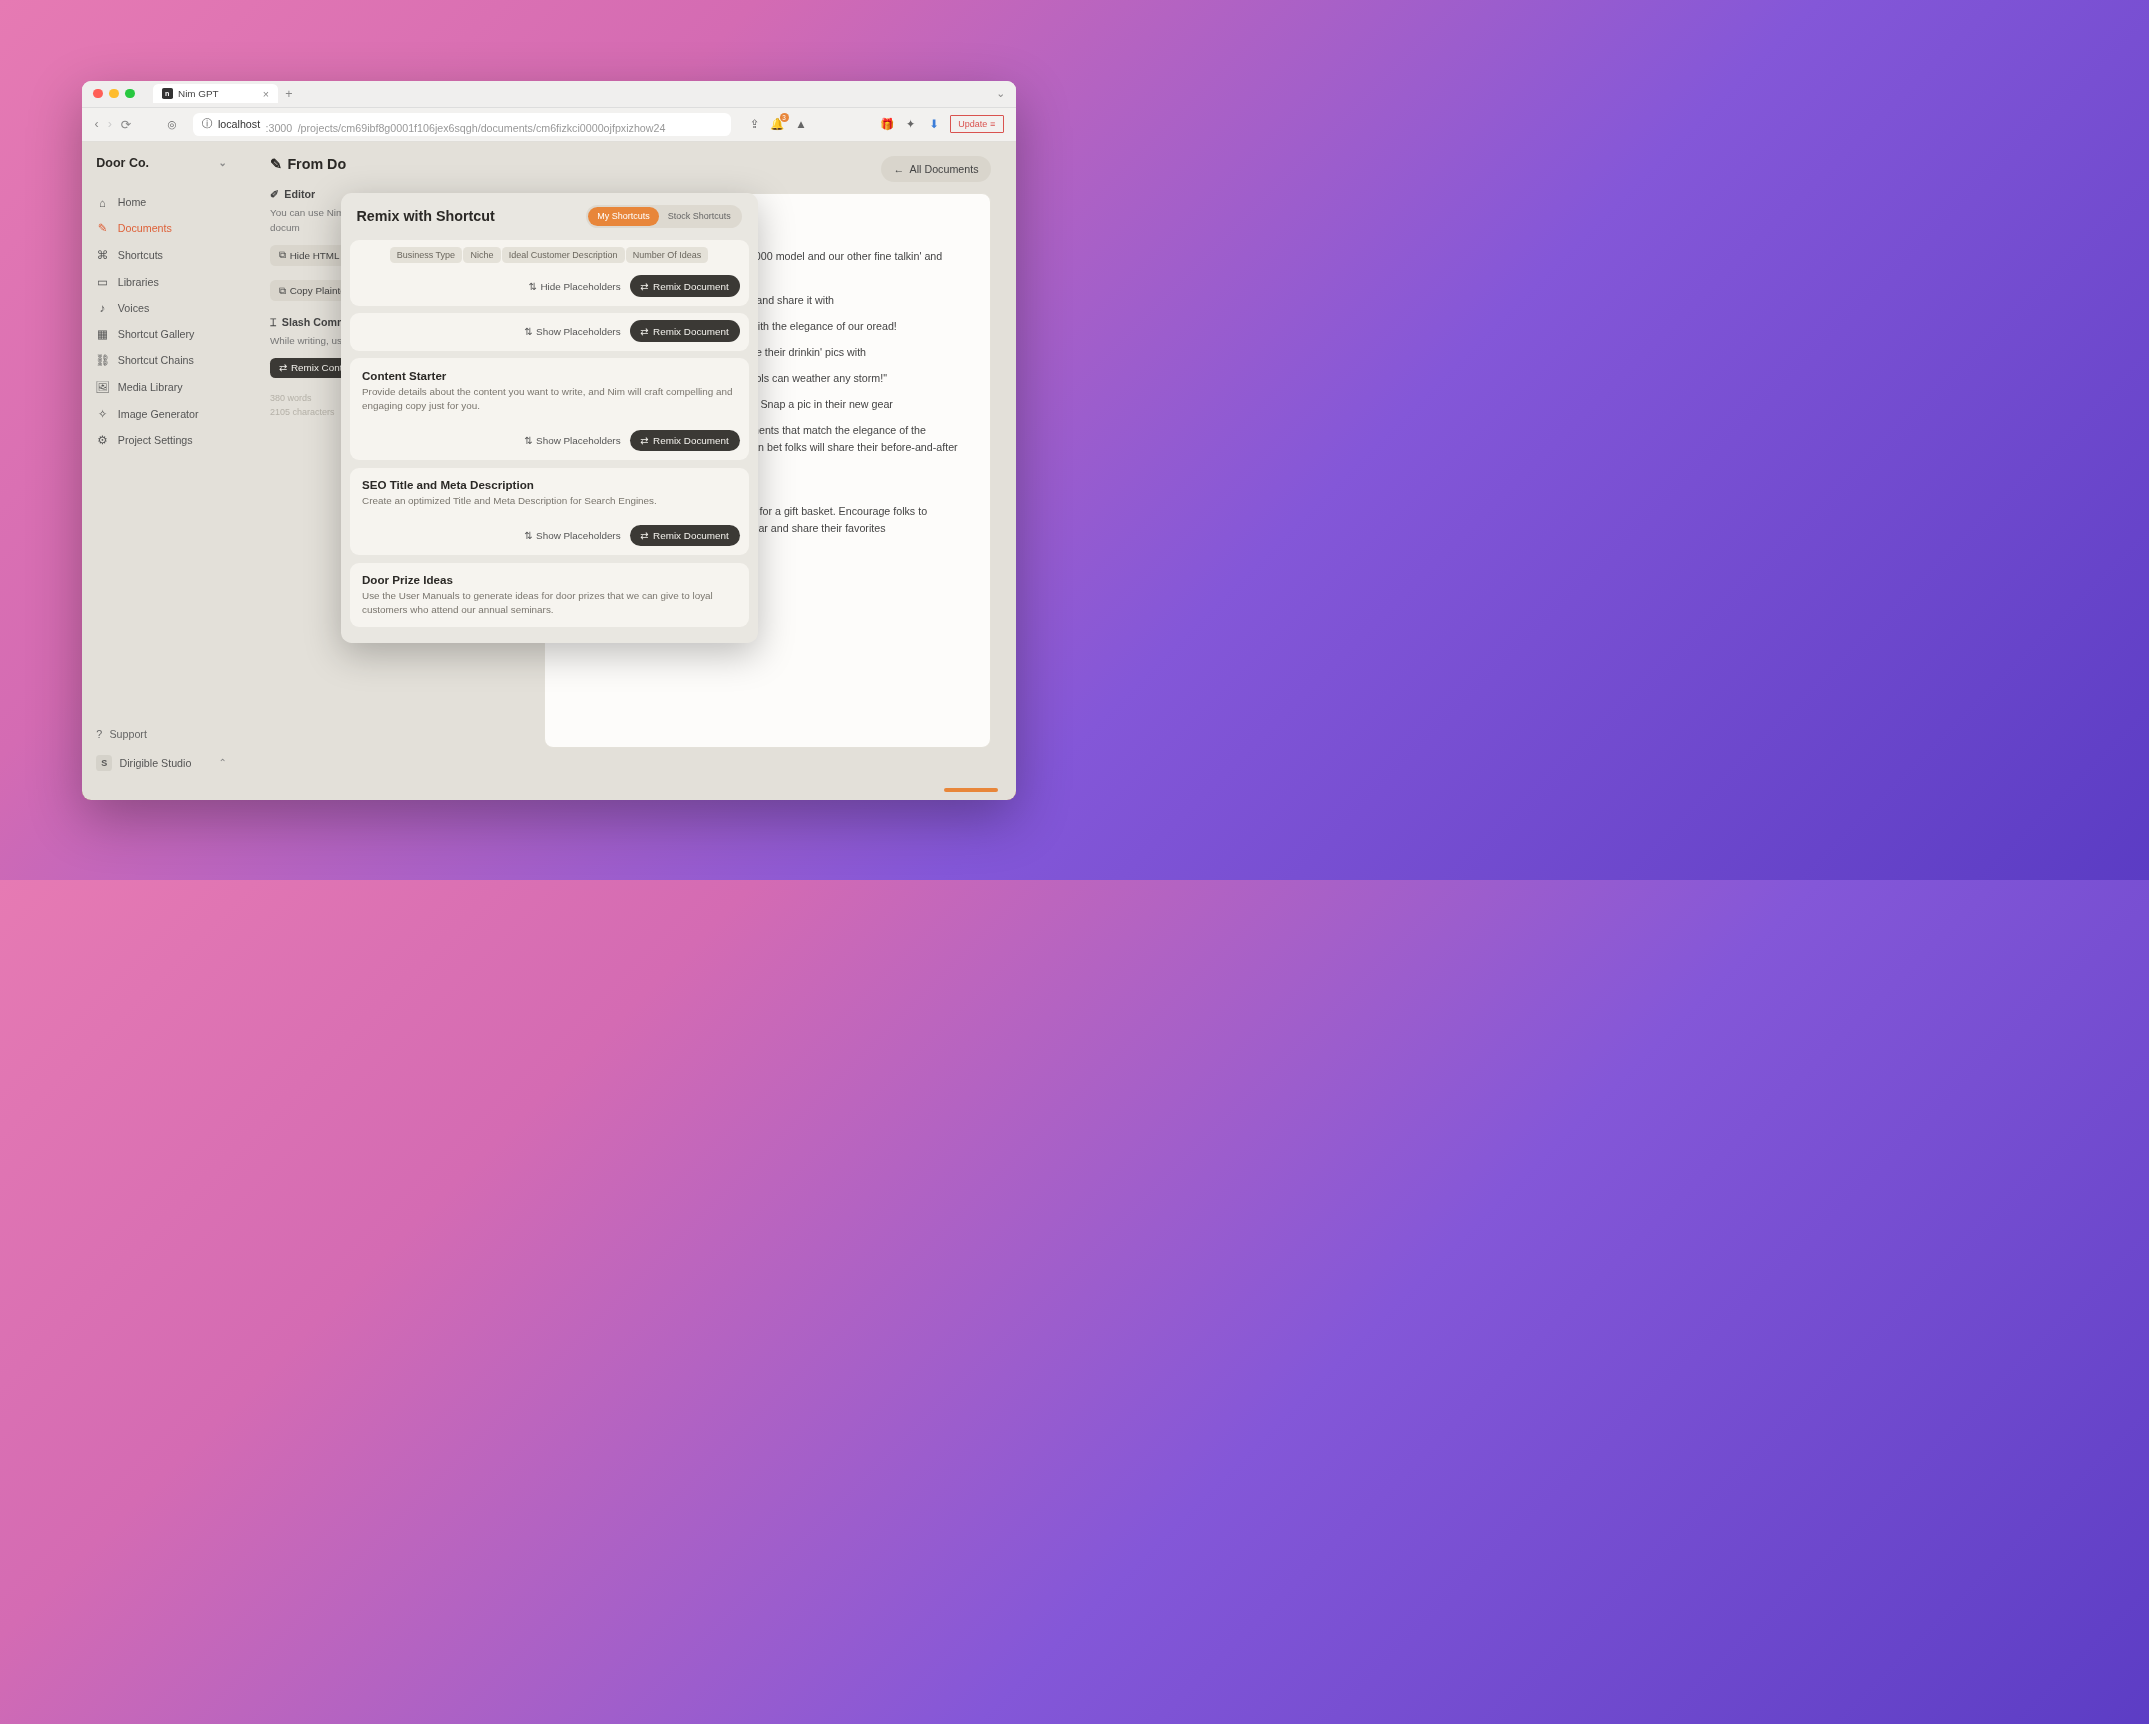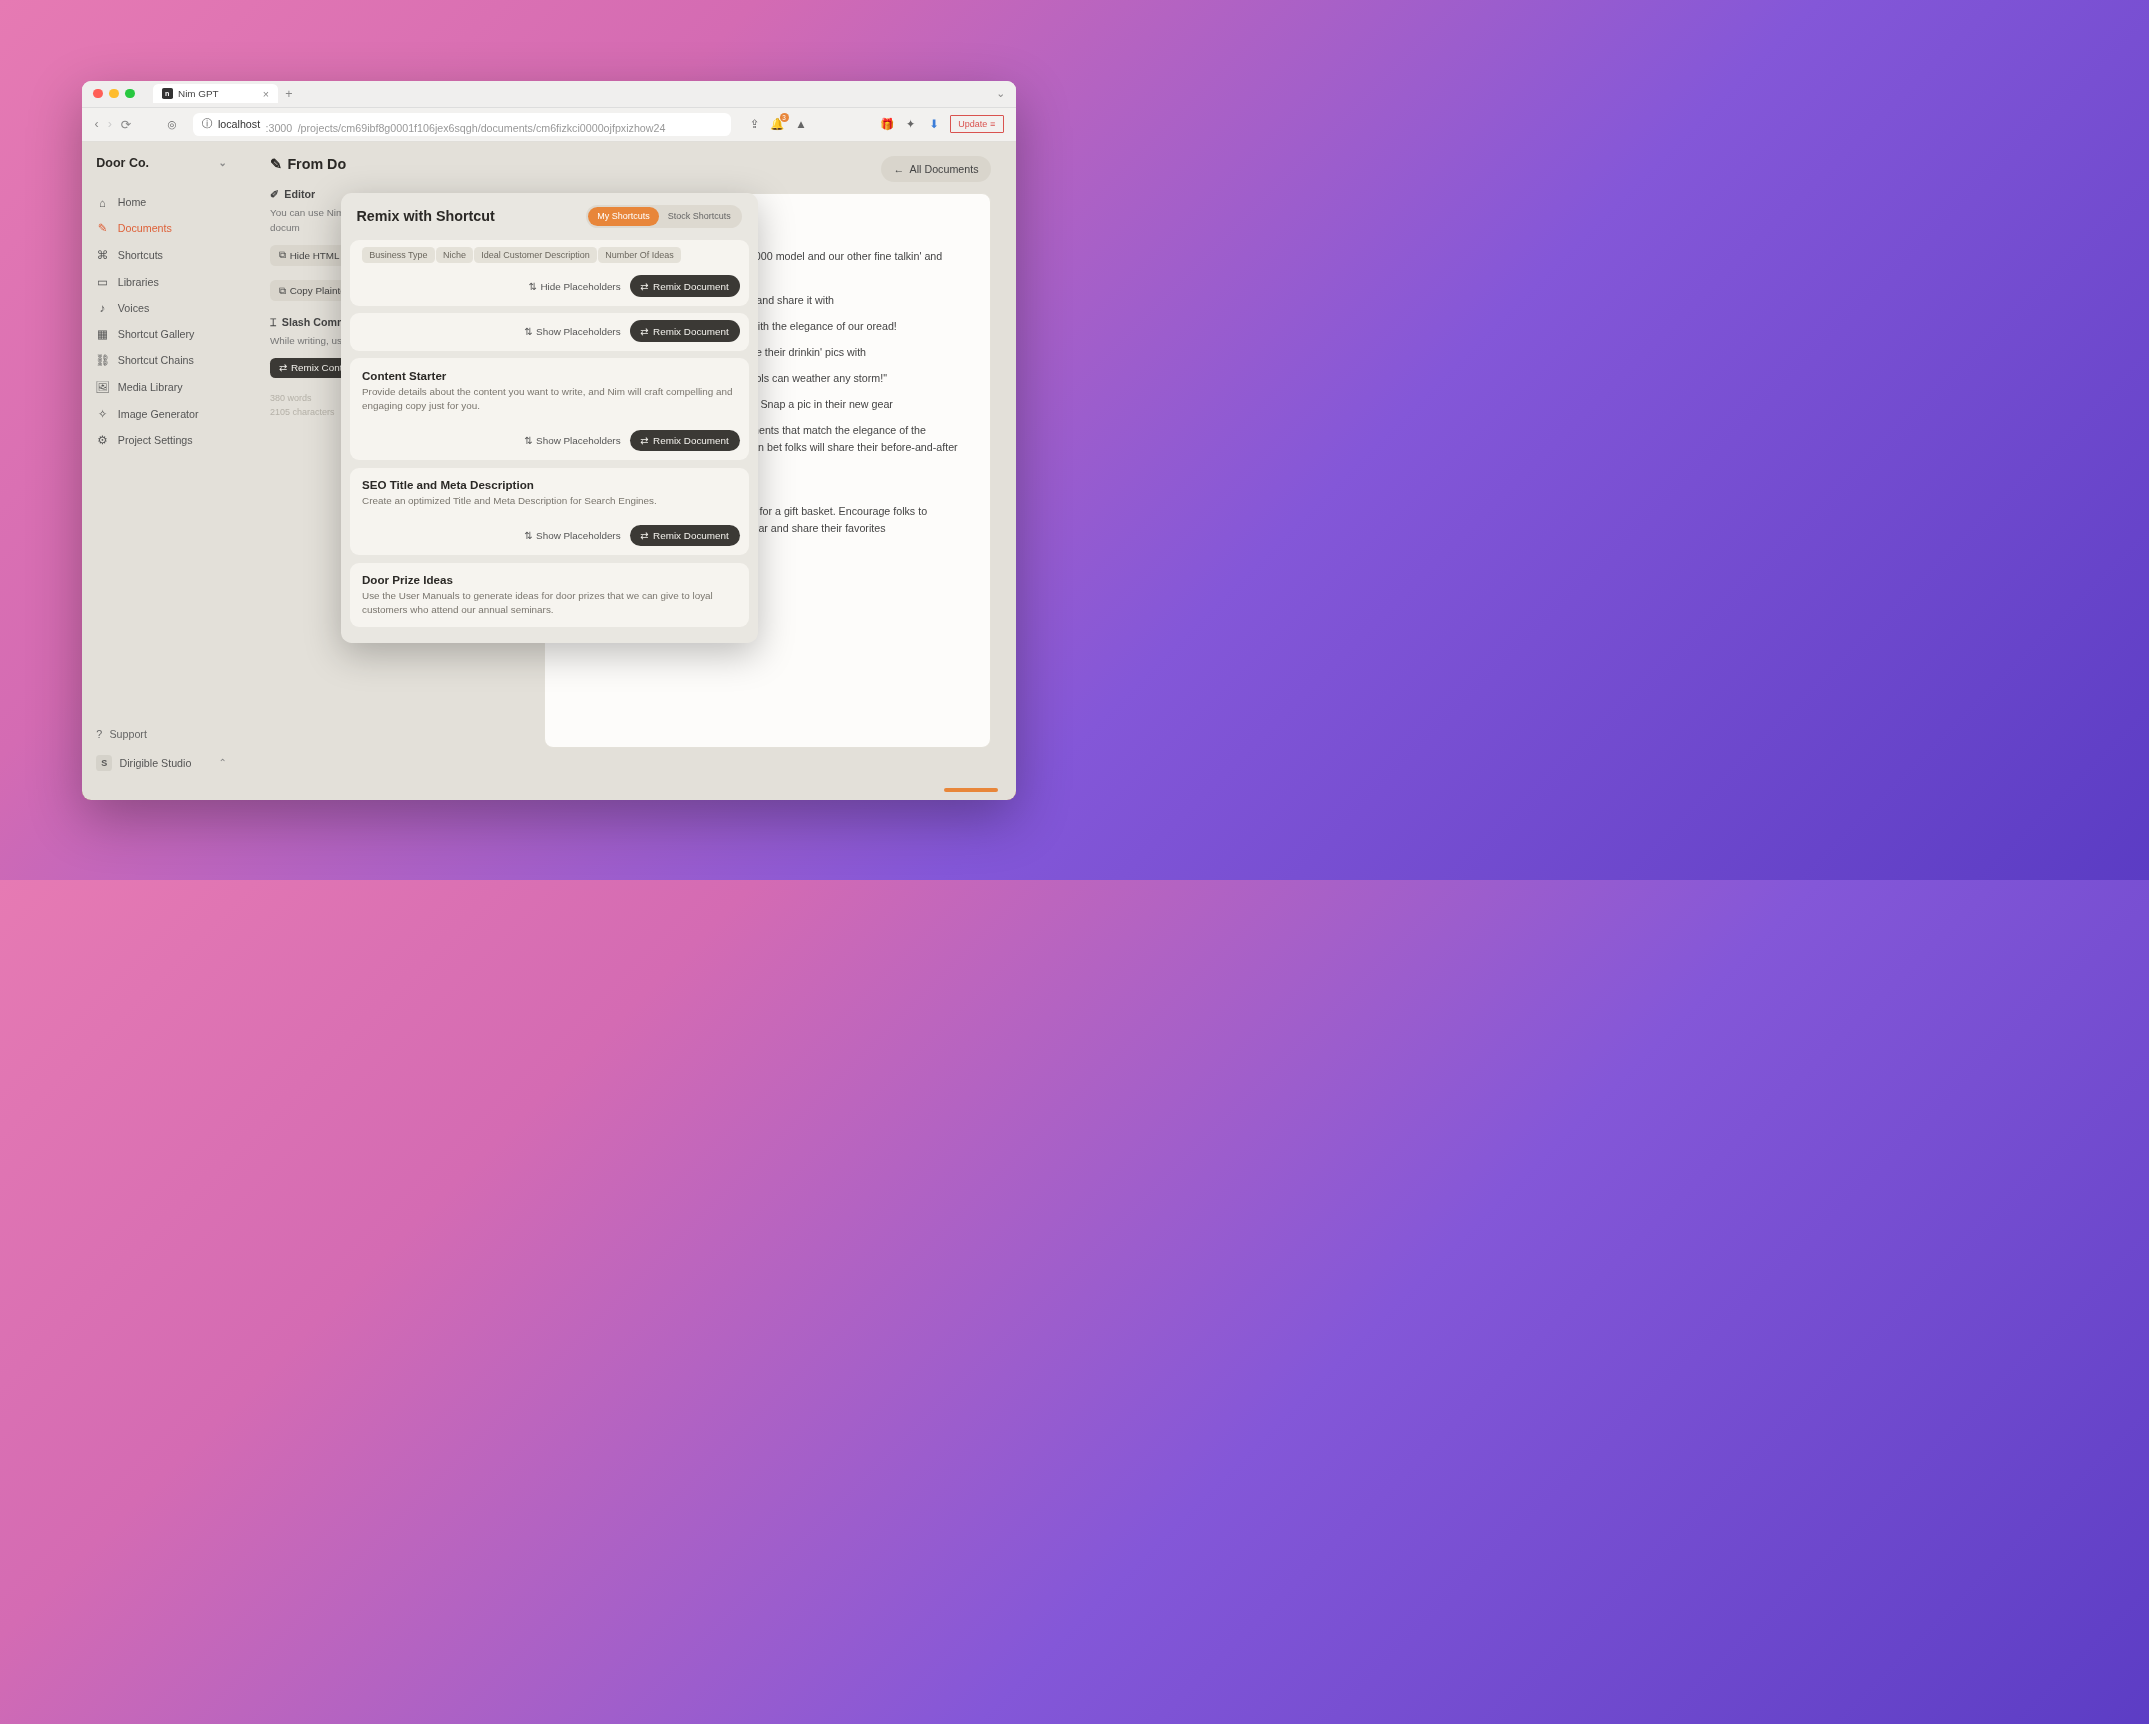--- a/index.html
+++ b/index.html
@@ -71,21 +71,21 @@
 .mheader { display: flex; align-items: center; justify-content: space-between; padding: 12.5px 16px; }
 .mtitle { font-size: 14.3px; font-weight: 700; color: #2b2926; }
 .mtabs { display: flex; background: #ddd9d0; border-radius: 12.5px; padding: 1.8px; }
 .mtab { font-size: 9px; padding: 4.5px 9px; border-radius: 10.7px; color: #666; cursor: pointer; }
 .mtab.active { background: #e8863a; color: #fff; }
 .mbody { padding: 0 9px 9px; overflow-y: auto; flex: 1; }
 .card { background: #f6f4ef; border-radius: 9px; margin-bottom: 7.2px; overflow: hidden; }
 .card-top { padding: 10.7px 12.5px 9px; }
 .card-title { font-size: 11.6px; font-weight: 600; color: #2b2926; margin-bottom: 2.7px; }
 .card-desc { font-size: 9.9px; color: #7a766e; line-height: 1.45; }
-.chips { display: flex; flex-wrap: wrap; gap: 1px; margin-top: 7.2px; padding: 0 12.5px 5.4px; }
+.chips { display: flex; flex-wrap: wrap; gap: 1px; margin-top: 7.2px; padding: 0 12.5px 5.4px; justify-content: center; }
 .chip { background: #e4e1d8; border-radius: 4.5px; padding: 2.7px 7.2px; font-size: 9px; color: #6b675e; }
 .card-actions { display: flex; justify-content: flex-end; align-items: center; gap: 9px; padding: 7.2px 9px 9px; }
 .toggle { font-size: 9.9px; color: #555; display: flex; align-items: center; gap: 3.6px; cursor: pointer; }
 .remix-btn { background: #3b3935; color: #f3f1ec; border-radius: 12.5px; padding: 5.4px 10.7px; font-size: 9.9px; display: flex; align-items: center; gap: 4.5px; cursor: pointer; }
 
 .bottom-scroll { position: absolute; bottom: 7.2px; right: 18px; width: 54px; height: 4.5px; background: #e8863a; border-radius: 2.7px; }
 </style>
 </head>
 <body>
 

